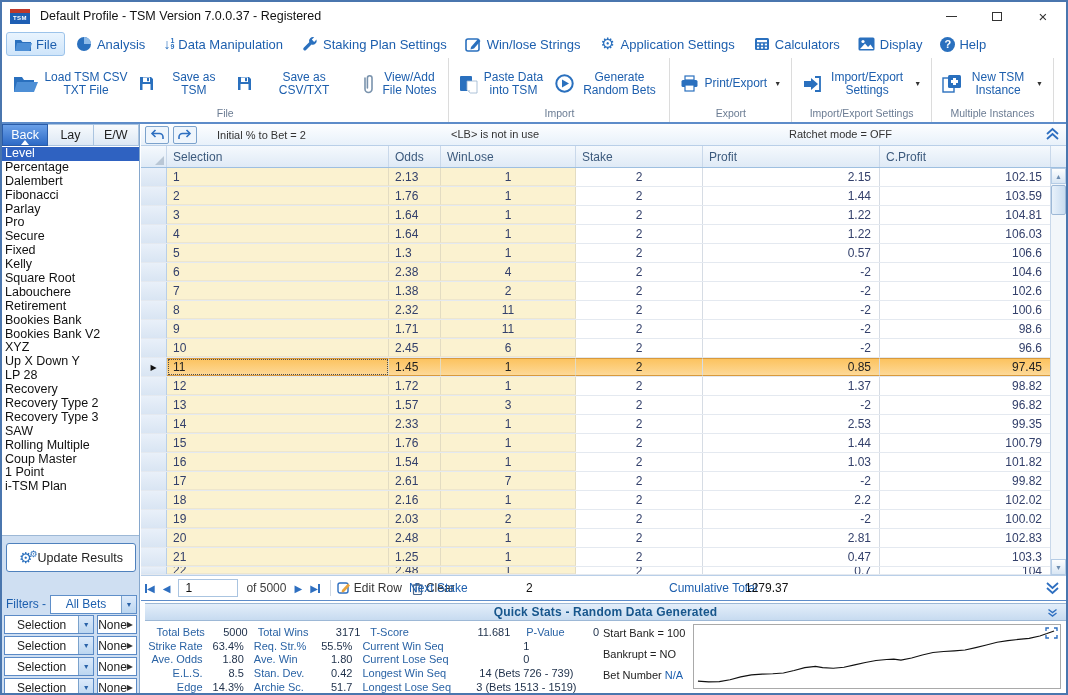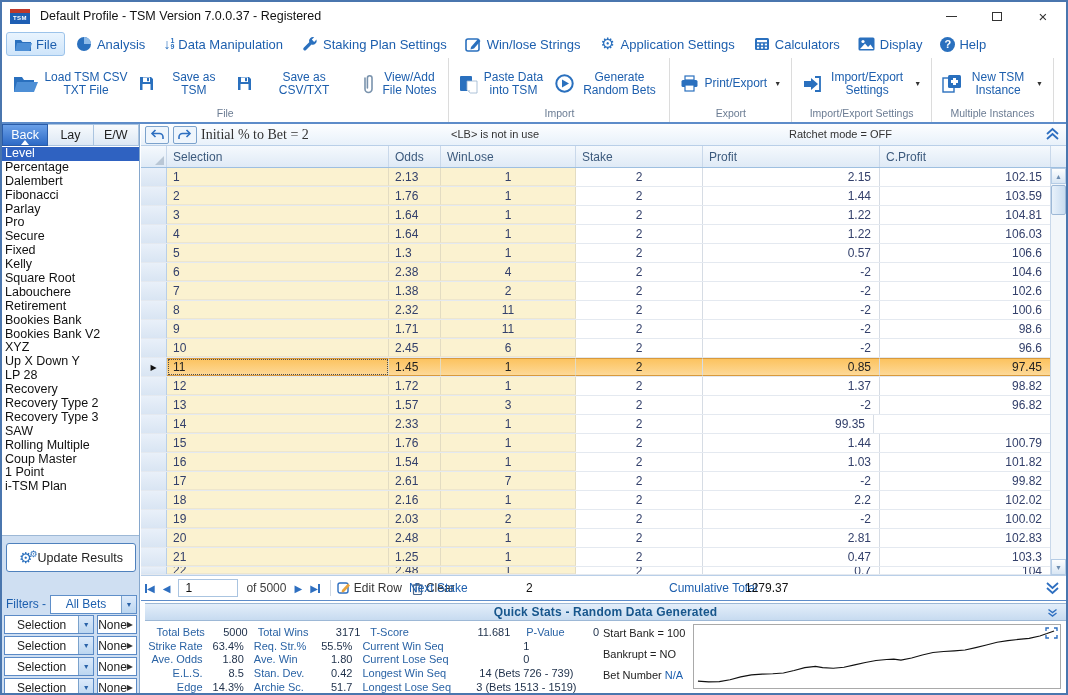--- a/index.html
+++ b/index.html
@@ -54,21 +54,21 @@
   .frow{position:absolute;left:2px;right:2px;height:19px;display:flex;gap:3px;}
   .fcombo{width:95px;height:100%;background:#fff;border:1px solid #5b8ac6;display:flex;align-items:center;}
   .fcombo .cv{flex:1;font-size:12px;color:#222;text-align:center;}
   .fbtn{flex:1;height:100%;background:#fff;border:1px solid #5b8ac6;display:flex;align-items:center;font-size:12px;color:#222;}
   .fbtn .cv{flex:1;text-align:center;}
   .fbtn .rar{color:#333;font-size:8px;margin-right:3px;}
   
   .main{position:absolute;top:122px;left:139px;right:0;bottom:0;background:#fff;}
   .infobar{position:absolute;top:0;left:0;right:0;height:22px;background:linear-gradient(#fdfeff,#e8f1fa);border-bottom:1px solid #b9cfe8;display:flex;align-items:center;}
   .ib-btn{width:24px;height:18px;margin-left:4px;border:1px solid #7ba2cc;border-radius:2px;background:#eef5fc;display:flex;align-items:center;justify-content:center;}
-  .ib-text{font-size:14px;color:#333;margin-left:4px;font-family:Liberation Serif, serif;}
+  .ib-text{font-size:11px;color:#333;margin-left:20px;}
   .ib-abs{position:absolute;font-size:11px;color:#333;top:4px;}
   .chev{position:absolute;right:6px;top:3px;}
   
   .ghead{position:absolute;top:22px;left:0;right:0;height:22px;display:flex;background:linear-gradient(#f5f9fd,#dfeaf6);border-bottom:1px solid #9ebfe0;}
   .hcell{border-right:1px solid #c9d8ea;font-size:12px;color:#3c5a7d;display:flex;align-items:center;padding-left:6px;position:relative;}
   .hcell.ind::after{content:"";position:absolute;right:2px;bottom:2px;border-left:9px solid transparent;border-bottom:9px solid #b9c7d6;}
   .gbody{position:absolute;top:44px;left:0;right:0;height:407px;overflow:hidden;background:#fff;}
   .grow{display:flex;height:19px;border-bottom:1px solid #e4e9f0;}
   .gcell{font-size:12px;color:#33406b;display:flex;align-items:center;border-right:1px solid #d6dce4;overflow:hidden;white-space:nowrap;}
   .cy{background:#fbf2d0;border-right:1px solid #e3dcc2;border-bottom:1px solid #eee6cd;}
@@ -582,20 +582,21 @@
           <div class="gcell ac" style="width: 127px;">2</div>
           <div class="gcell ar8" style="width: 177px;">-2</div>
           <div class="gcell ar8" style="width: 171px;">96.82</div>
         </div>
         <div class="grow">
           <div class="gcell cind" style="width: 26px;"></div>
           <div class="gcell cy al c1" style="width: 222px;">14</div>
           <div class="gcell cy al" style="width: 52px;">2.33</div>
           <div class="gcell cy ac" style="width: 135px;">1</div>
           <div class="gcell ac" style="width: 127px;">2</div>
+          <div class="gcell ar8" style="width: 177px;">2.53</div>
           <div class="gcell ar8" style="width: 171px;">99.35</div>
         </div>
         <div class="grow">
           <div class="gcell cind" style="width: 26px;"></div>
           <div class="gcell cy al c1" style="width: 222px;">15</div>
           <div class="gcell cy al" style="width: 52px;">1.76</div>
           <div class="gcell cy ac" style="width: 135px;">1</div>
           <div class="gcell ac" style="width: 127px;">2</div>
           <div class="gcell ar8" style="width: 177px;">1.44</div>
           <div class="gcell ar8" style="width: 171px;">100.79</div>

